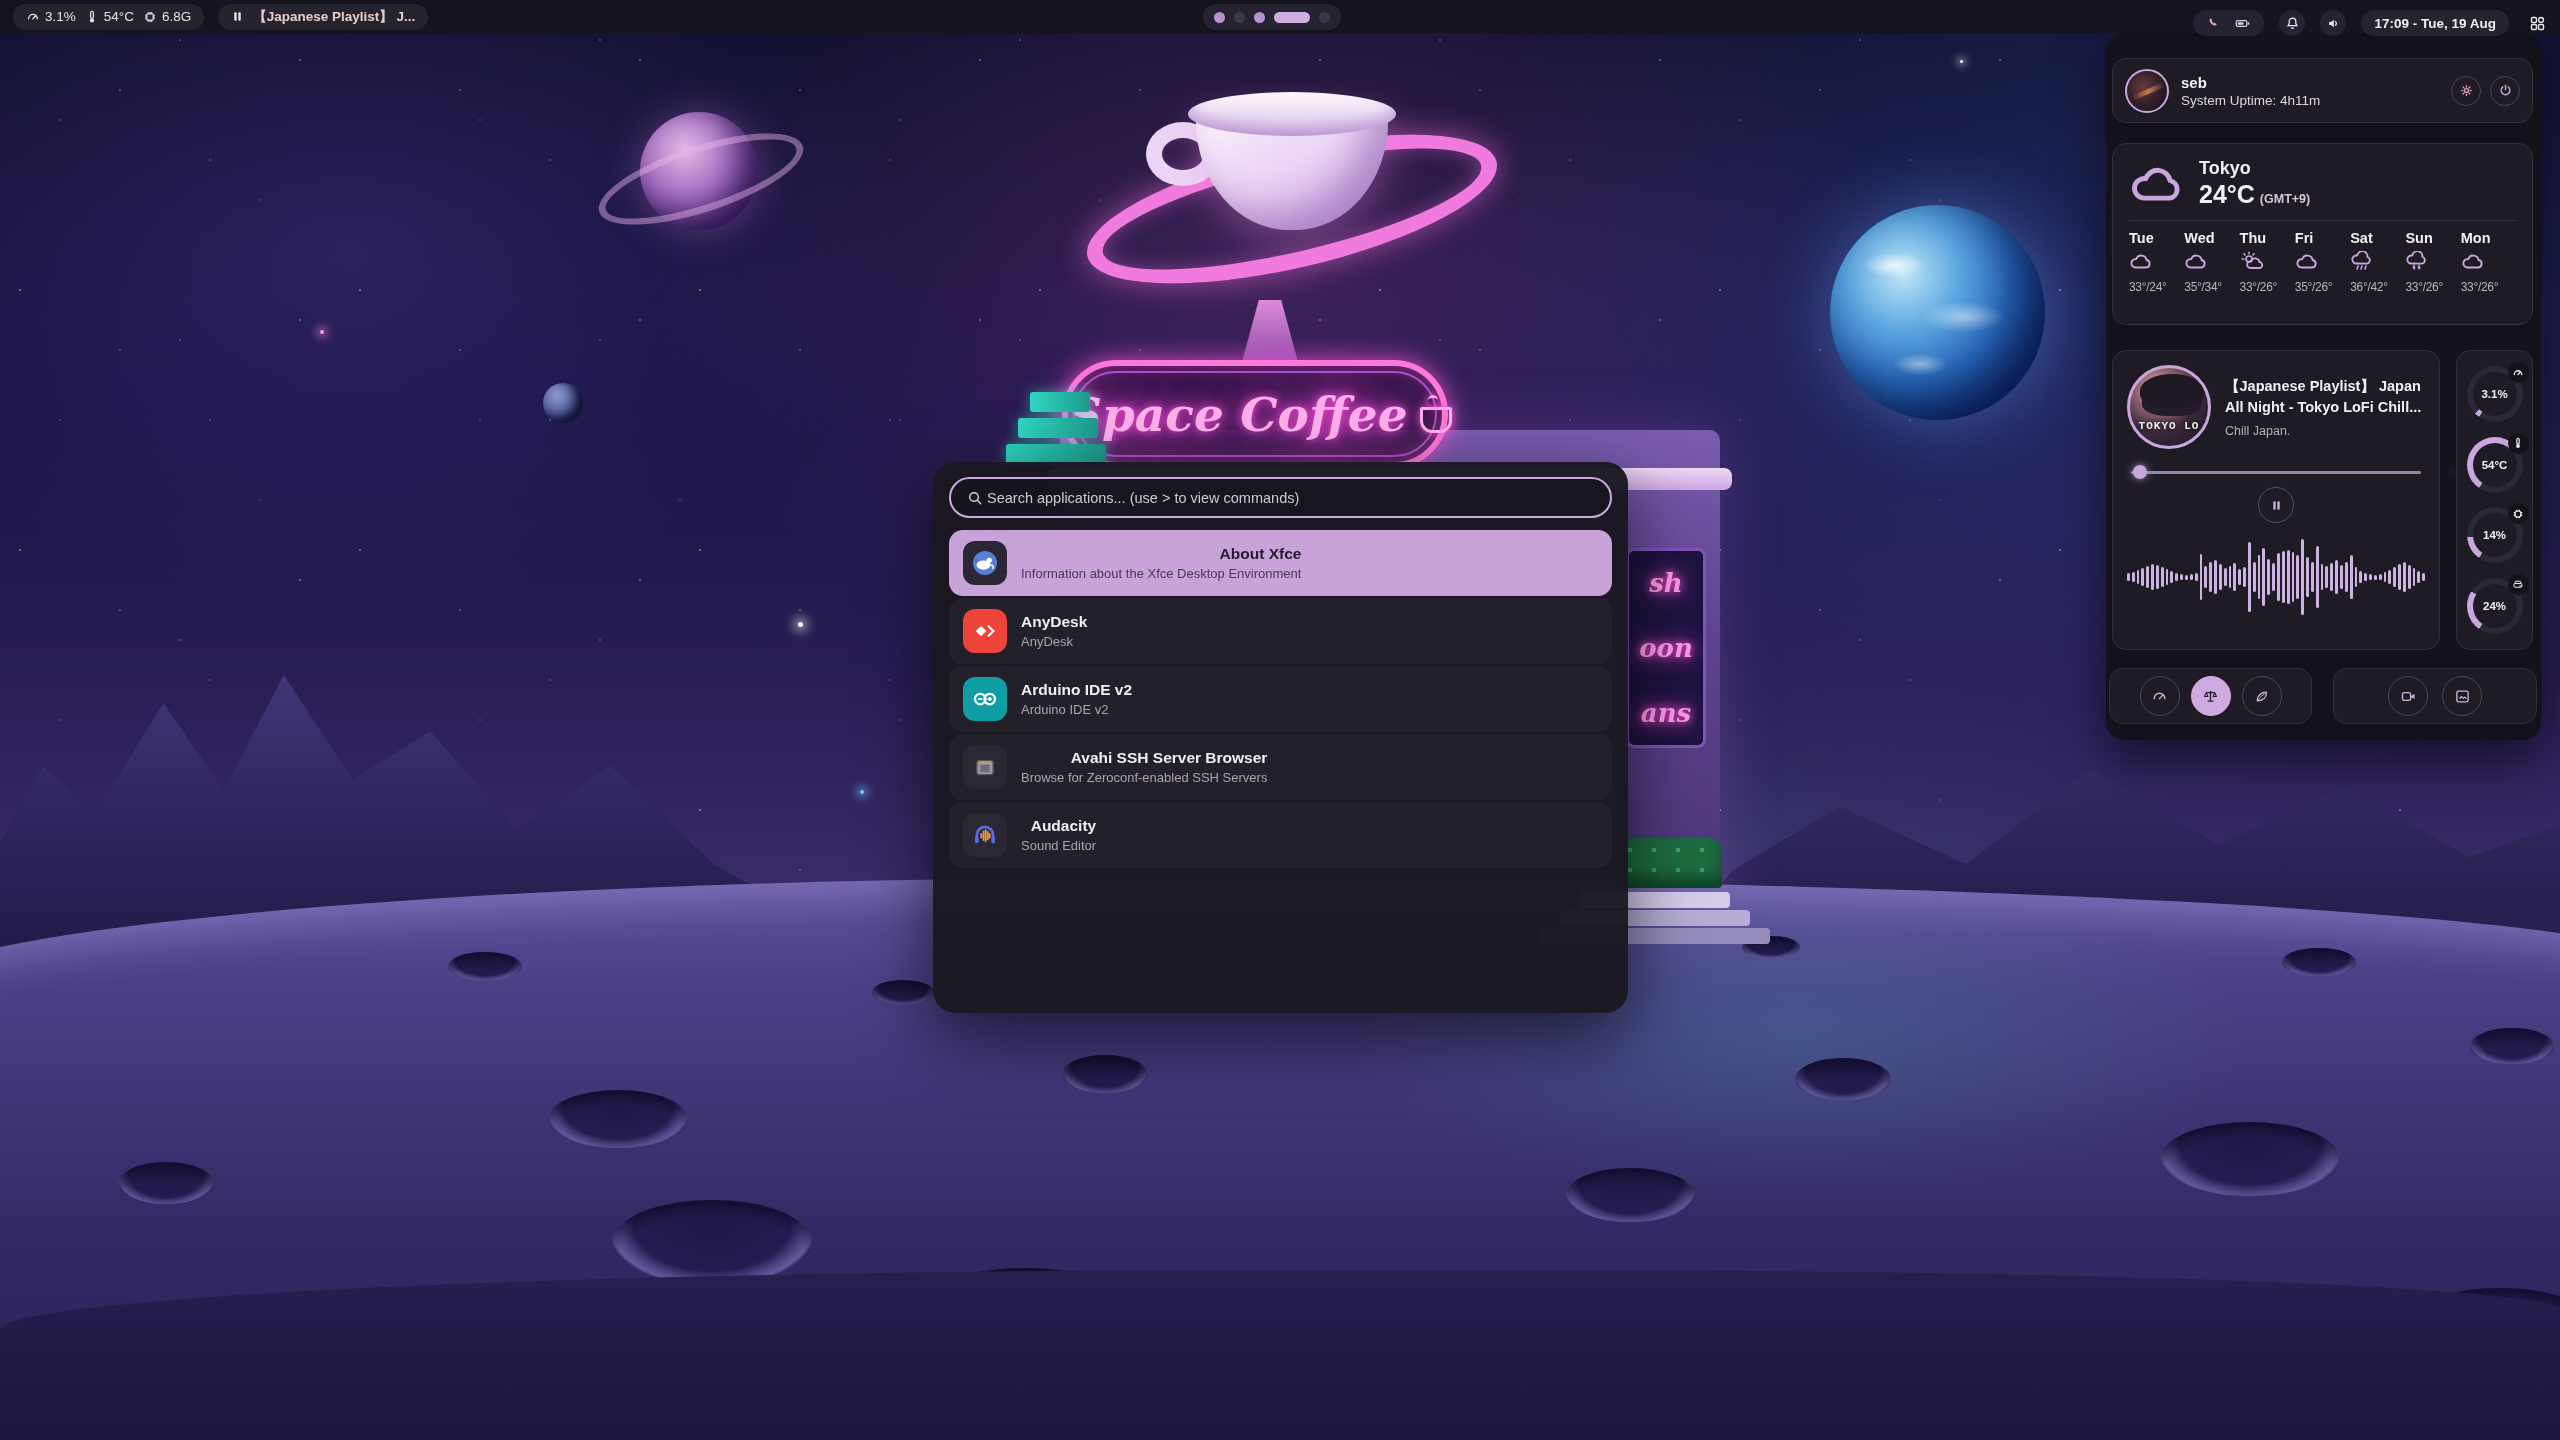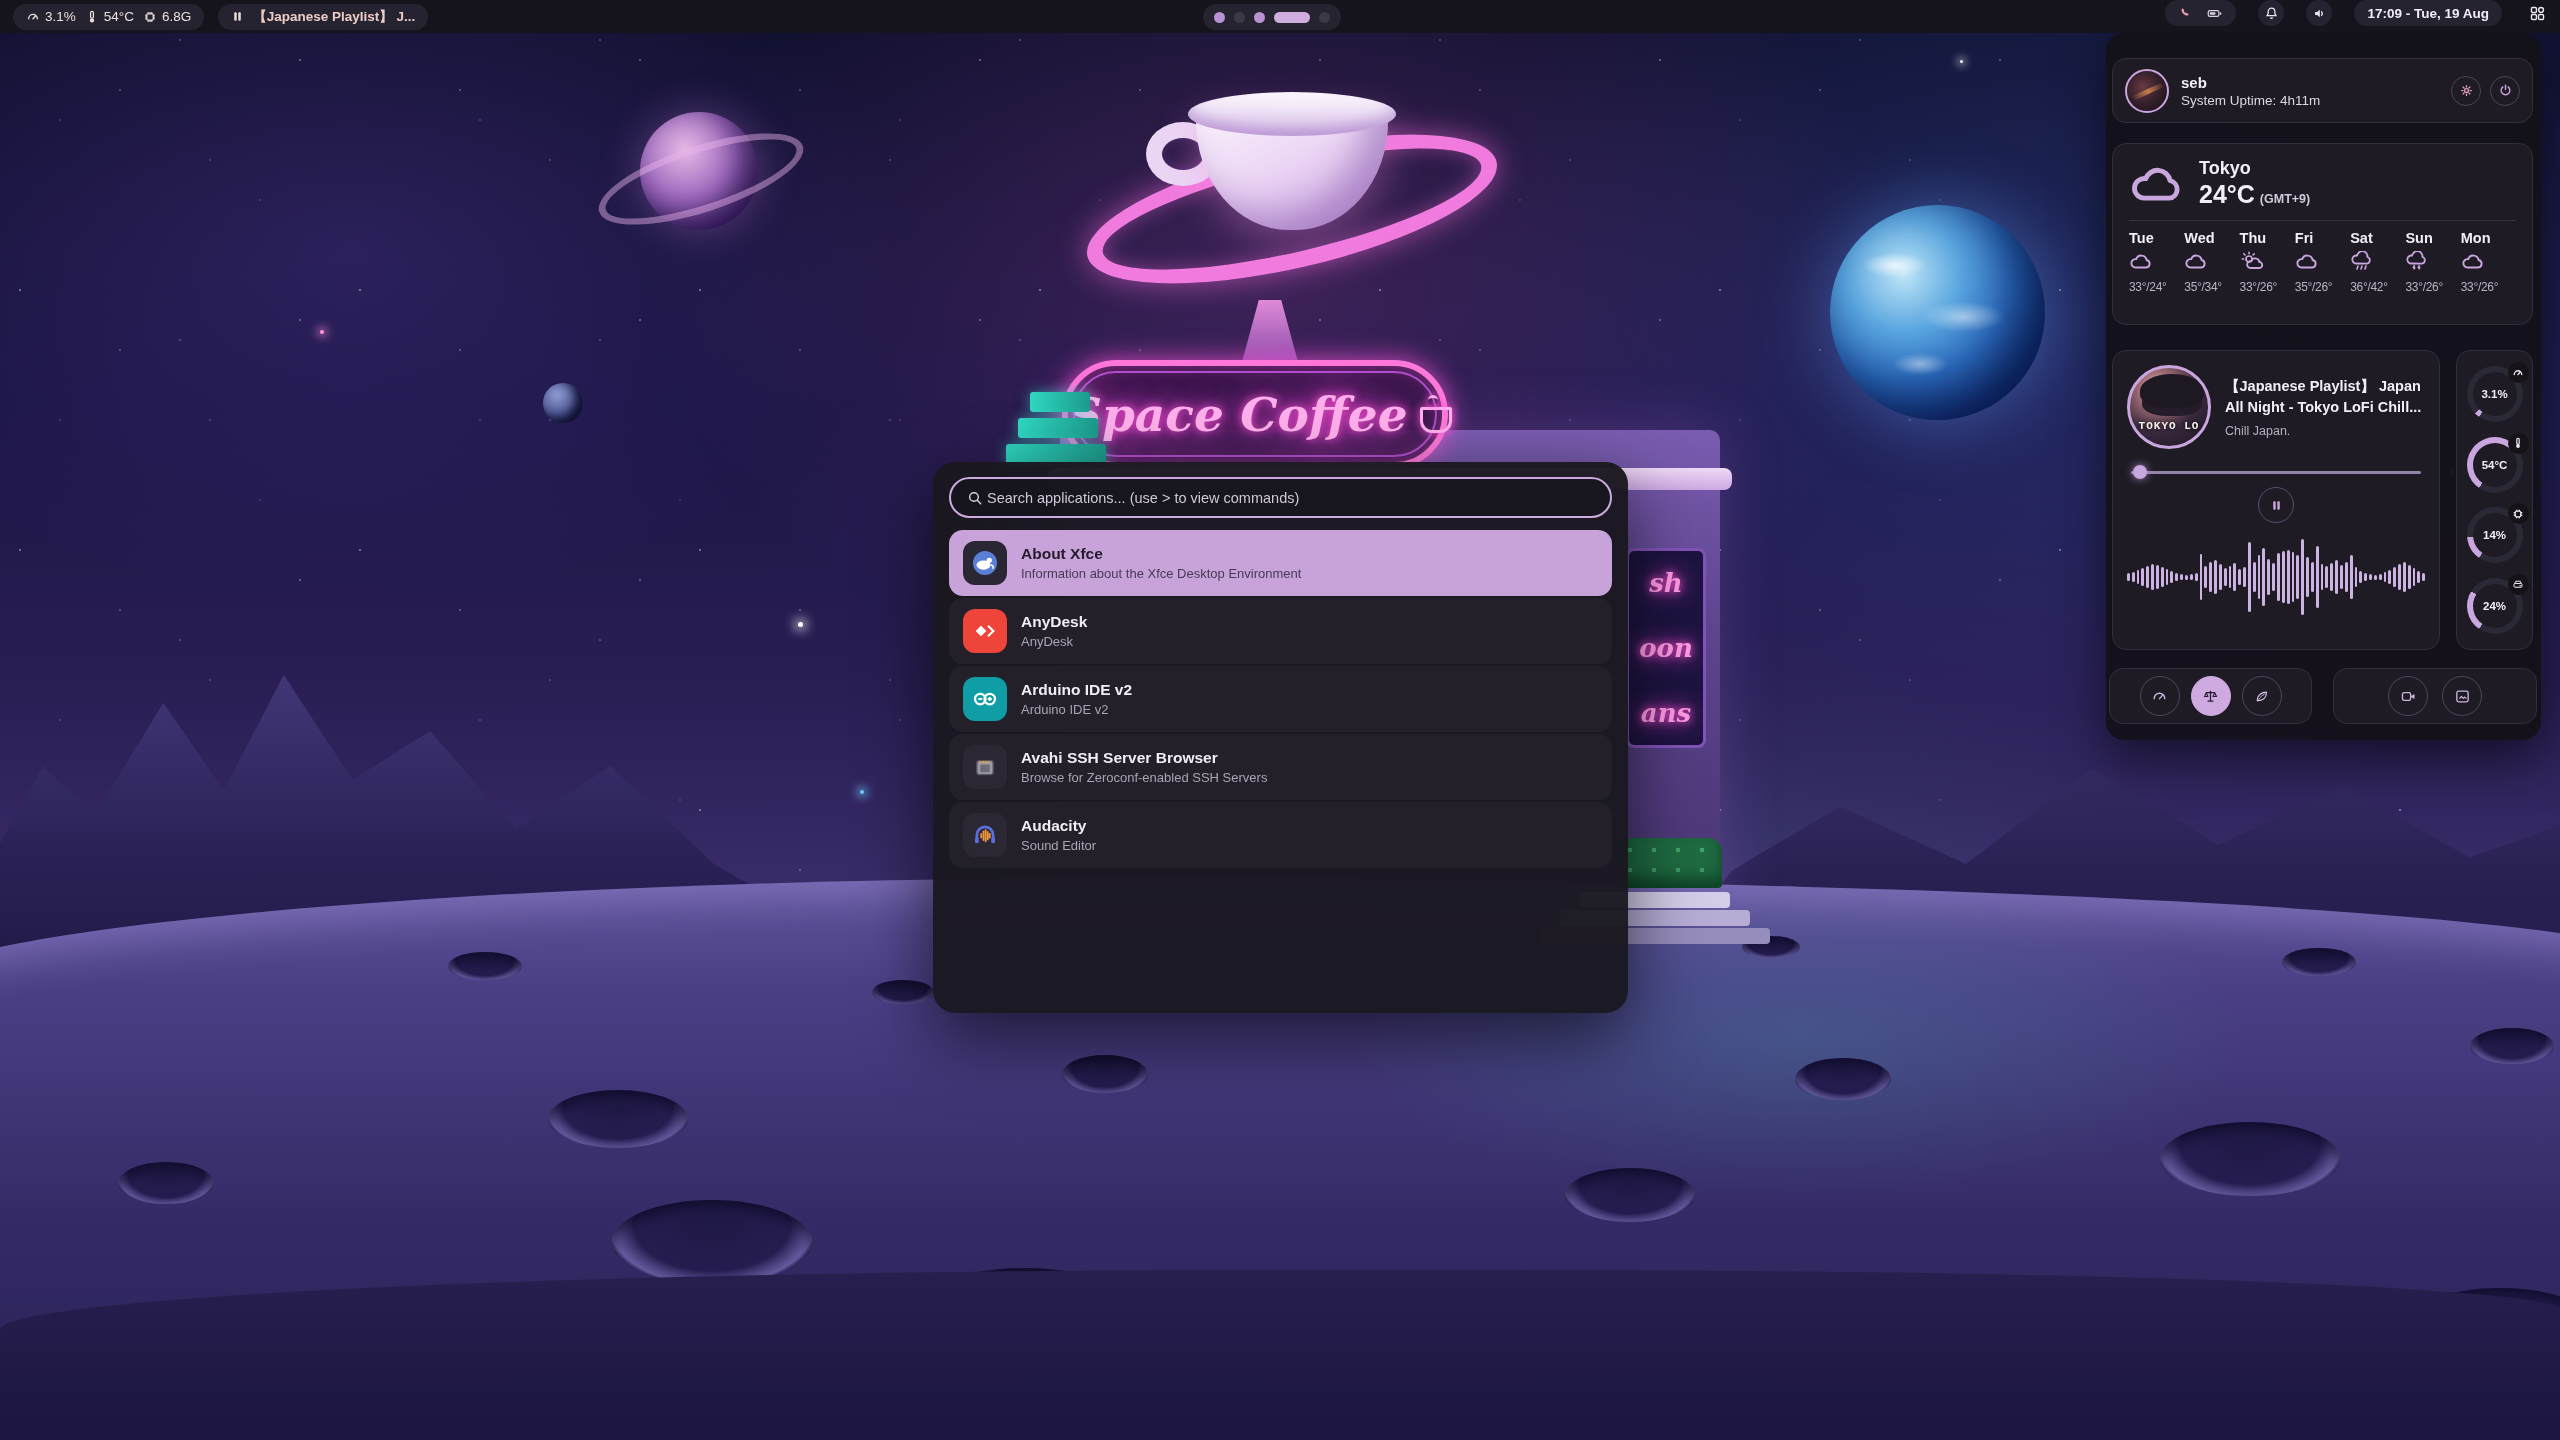--- a/index.html
+++ b/index.html
@@ -112,40 +112,40 @@
     padding:0 13px; gap:9px; color:#eadfda; font-size:13.5px; }
   .pill svg, .cbtn svg { display:block; }
   .bar-left { display:flex; align-items:center; gap:14px; margin-left:13px; }
   .stat { display:flex; align-items:center; gap:5px; }
   .music-chip { color:#edccc6; font-weight:bold; }
   .bar-center { position:absolute; left:1203px; top:4px; }
   .ws-pill { background:#262330; border-radius:14px; height:26px; display:flex; align-items:center; gap:9px; padding:0 11px; }
   .ws { width:11px; height:11px; border-radius:6px; background:#3c3846; }
   .ws[data-state="occupied"] { background:#b892d2; }
   .ws[data-state="active"] { width:36px; background:#cfadde; }
-  .bar-right { position:absolute; right:10px; top:0; display:flex; align-items:center; gap:22px; }
+  .bar-right { position:absolute; right:10px; top:10px; display:flex; align-items:center; gap:15px; }
   .cbtn { width:26px; height:26px; border-radius:50%; background:#262330; display:flex; align-items:center; justify-content:center; color:#ece6ef; }
   .clock { font-weight:bold; color:#f2edf5; }
 
   
   .launcher { position:absolute; left:933px; top:462px; width:695px; height:551px; z-index:30;
     background:rgba(26,24,32,.97); border-radius:22px; box-shadow:0 24px 70px rgba(0,0,0,.6);
     padding:15px 16px 9px; }
   .searchbox { height:41px; border:2px solid #cbaade; border-radius:21px; display:flex; align-items:center;
     gap:4px; padding:0 16px; color:#d6d0dc; background:rgba(20,18,26,.6); margin-bottom:12px; }
   .searchbox input { flex:1; background:transparent; border:none; outline:none; color:#efeaf3;
     font-size:14.5px; font-family:inherit; }
   .searchbox input::placeholder { color:#cfc8d6; }
   .app-item { height:66px; margin-bottom:2px; border-radius:14px; background:#232029;
     display:flex; align-items:center; gap:14px; padding:0 14px; cursor:pointer; }
   .app-item.selected { background:#c8a3da; }
   .app-ic { width:44px; height:44px; border-radius:12px; background:#2b2834; flex:none;
     display:flex; align-items:center; justify-content:center; }
   .app-item.selected .app-ic { background:#2a2633; }
-  .app-t { font-size:15.5px; font-weight:bold; color:#f0edf4; line-height:1.45; }
+  .app-t { font-size:15.5px; font-weight:bold; color:#f0edf4; line-height:1.45;text-align:right; }
   .app-s { font-size:13px; color:#a9a3b4; line-height:1.3; }
   .app-item.selected .app-t { color:#241c2e; }
   .app-item.selected .app-s { color:#463a54; }
 
   
   .sidebar { position:absolute; left:2106px; top:33px; width:435px; height:707px; z-index:35;
     background:rgba(19,17,24,.95); border-radius:18px; box-shadow:0 18px 50px rgba(0,0,0,.55); }
   .card { position:absolute; background:#1e1b25; border:1px solid #322e3d; border-radius:14px; }
   .user-card { left:6px; top:25px; width:421px; height:65px; display:flex; align-items:center; padding:0 12px; gap:12px; }
   .avatar { width:44px; height:44px; border-radius:50%; border:2px solid #c9a6dd; flex:none;

